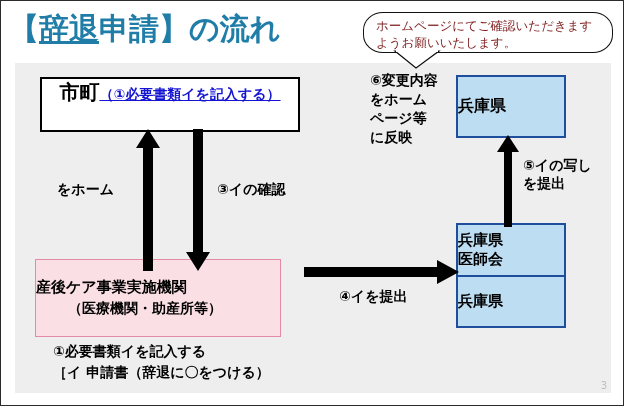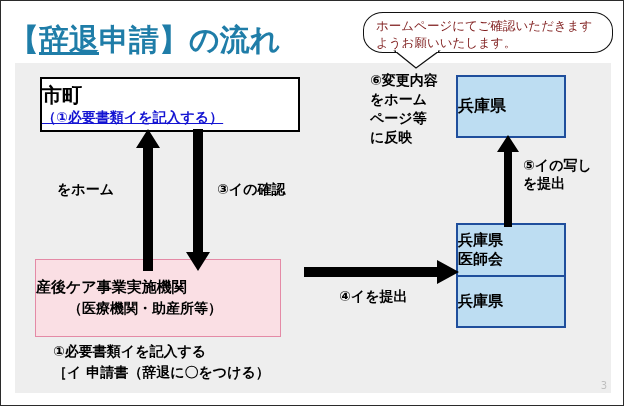--- a/index.html
+++ b/index.html
@@ -23,21 +23,21 @@
     background: #ffffff;
     box-sizing: border-box;
     border: 1px solid #2b2b2b;
     overflow: hidden;
   }
 
   
   #title {
     position: absolute;
     left: 8px;
-    top: 19px;
+    top: 8px;
     font-size: 30px;
     font-weight: bold;
     letter-spacing: 0px;
     white-space: nowrap;
     color: #1f7da8;
   }
   #title .u { text-decoration: underline; }
 
   
   #panel {
@@ -87,21 +87,21 @@
   }
 
   
   #box-shicho {
     left: 39px;
     top: 76px;
     width: 260px;
     height: 55px;
     background: #ffffff;
     border: 2px solid #000000;
-    flex-direction: column;
+    flex-direction: row;
     align-items: baseline;
     justify-content: center;
     text-align: center;
   }
   #box-shicho .main {
     font-size: 20px;
     font-weight: bold;
     color: #000000;
   }
   #box-shicho .sub {

